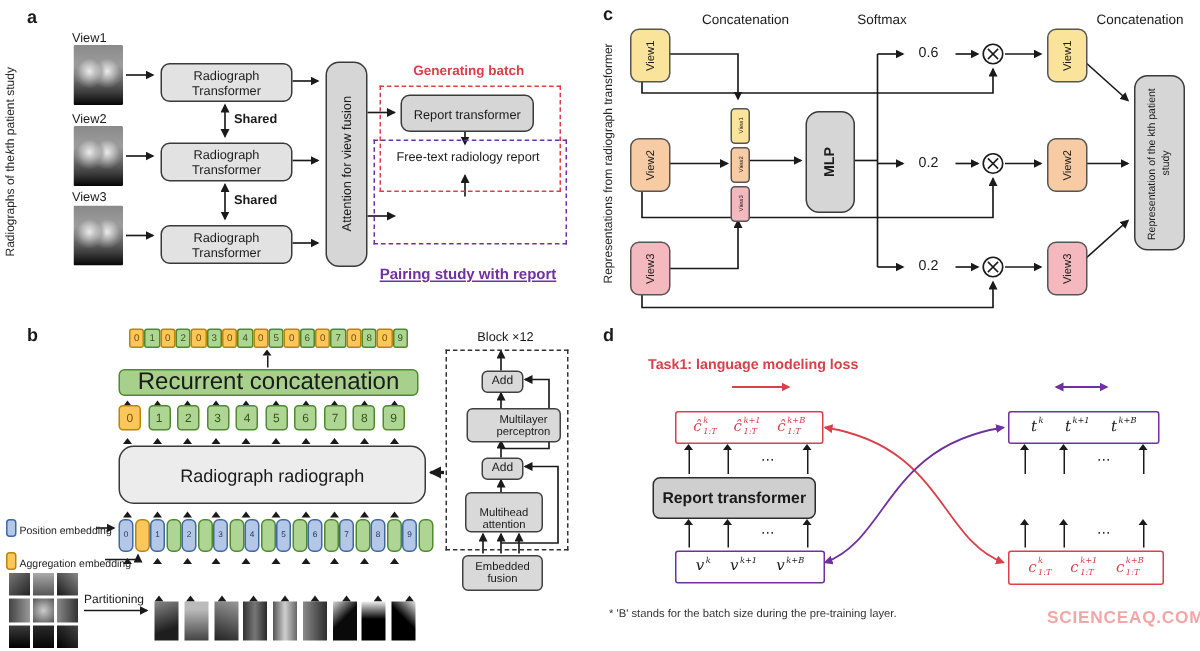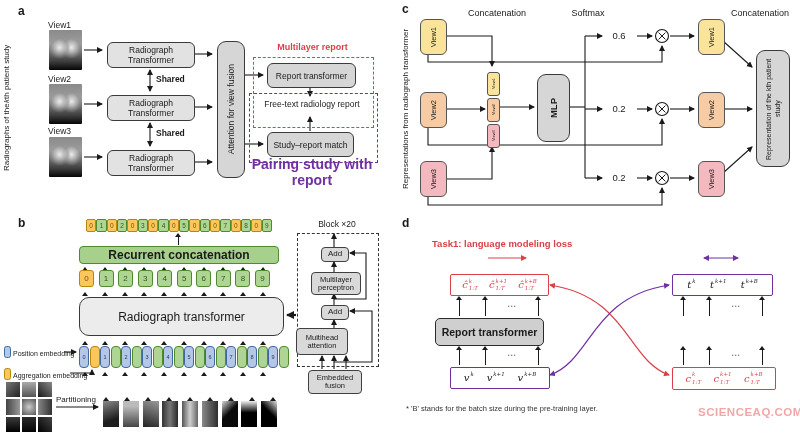--- a/index.html
+++ b/index.html
@@ -15,21 +15,21 @@
   .ctr{display:flex;align-items:center;justify-content:center;text-align:center;}
   
   .box{position:absolute;border:1px solid #3a3a3a;background:#e2e2e2;border-radius:6px;
        display:flex;align-items:center;justify-content:center;text-align:center;font-size:8.5px;line-height:10px;}
   .gbox{position:absolute;background:#cfcfcf;border:1.2px solid #2b2b2b;border-radius:5px;
         display:flex;align-items:center;justify-content:center;font-weight:bold;font-size:10.5px;}
   .sbox{position:absolute;background:#d9d9d9;border:1px solid #404040;border-radius:4px;
         display:flex;align-items:center;justify-content:center;font-size:8px;line-height:8.5px;text-align:center;}
   
   .greenbar{position:absolute;background:var(--green,#A8D08D);border:1px solid var(--green_border,#4f8a2f);
-        border-radius:4px;display:flex;align-items:center;justify-content:center;font-weight:bold;font-size:12px;}
+        border-radius:4px;display:flex;align-items:center;justify-content:center;font-weight:normal;font-size:16px;}
   .tokrow{position:absolute;display:flex;justify-content:space-between;align-items:center;}
   .tok{border:1px solid;border-radius:2px;display:flex;align-items:center;justify-content:center;}
   .trow18 .tok{width:9px;height:11px;font-size:6.5px;}
   .trow10 .tok{width:13px;height:15px;font-size:8px;border-radius:3px;}
   .tok.num{background:var(--token_green,#AED594);border-color:var(--green_border,#4f8a2f);color:#2f5a14;}
   .tok.agg{background:var(--token_orange,#FBC75C);border-color:#b8860b;color:#7a4e00;}
   .pair{display:flex;gap:1px;}
   .pair .pos{width:8px;height:20px;border-radius:4px;background:var(--blue_pill,#B4C7E7);border:1px solid #4169a1;
              font-size:5.5px;display:flex;align-items:center;justify-content:center;color:#17365d;}
   .pair .emb{width:8px;height:20px;border-radius:4px;border:1px solid;}
@@ -159,29 +159,26 @@
     <div class="abs" style="left:156px;top:74px;font-size:8.5px;font-weight:600;">Shared</div>
     <div class="abs" style="left:156px;top:128px;font-size:8.5px;font-weight:600;">Shared</div>
 
     <div class="box" style="left:217px;top:41px;width:26px;height:135px;border-radius:9px;background:#d6d6d6;">
       <span class="vtext" style="font-size:8.5px;">Attention for view fusion</span>
     </div>
 
     <div class="dashred" style="left:253px;top:57px;width:119px;height:69px;"></div>
     <div class="dashpur" style="left:249px;top:93px;width:127px;height:68px;"></div>
 
-    <div class="abs ctr redtext" style="left:253px;top:42px;width:119px;font-size:9px;">Multilayer report</div>
+    <div class="abs ctr redtext" style="left:253px;top:42px;width:119px;font-size:9px;">Generating batch</div>
     <div class="box" style="left:267px;top:63px;width:87px;height:23px;background:#d6d6d6;">
       <span>Report transformer</span>
     </div>
     <div class="abs ctr" style="left:252px;top:99px;width:120px;font-size:8.5px;">Free-text radiology report</div>
-    <div class="box" style="left:267px;top:132px;width:85px;height:23px;background:#d6d6d6;">
-      <span>Study–report match</span>
-    </div>
-    <div class="abs ctr purtext" style="left:248px;top:156px;width:128px;font-size:14px;">Pairing study with report</div>
+    <div class="abs ctr purtext" style="left:248px;top:178px;width:128px;font-size:10px;text-decoration:underline;">Pairing study with report</div>
   </div>
 
   <div class="panel" style="left:400px;top:0;width:400px;height:210px;">
     <svg class="ov" width="400" height="210">
       <defs>
         <marker id="mc" orient="auto-start-reverse" markerUnits="userSpaceOnUse" markerWidth="7" markerHeight="7" refX="5" refY="3">
           <path d="M0,0L6,3L0,6Z" fill="#1a1a1a"></path>
         </marker>
       </defs>
       <g stroke="#1a1a1a" stroke-width="1.1" fill="none">
@@ -354,21 +351,21 @@
         <span class="aup"></span>
         <span class="aup"></span>
         <span class="aup"></span>
         <span class="aup"></span>
         <span class="aup"></span>
         <span class="aup"></span>
         <span class="aup"></span>
     </div>
 
     <div class="box" style="left:79px;top:87px;width:203px;height:37px;border-radius:10px;background:#ececec;font-size:12px;">
-      <span>Radiograph transformer</span>
+      <span>Radiograph radiograph</span>
     </div>
 
     <div class="tokrow" style="left:82px;top:125px;width:185px;height:11px;">
       <span class="aup"></span>
         <span class="aup"></span>
         <span class="aup"></span>
         <span class="aup"></span>
         <span class="aup"></span>
         <span class="aup"></span>
         <span class="aup"></span>
@@ -467,32 +464,32 @@
         <div></div>
         <div></div>
         <div></div>
         <div></div>
     </div>
     <div class="abs ctr" style="left:52px;top:185px;width:48px;font-size:8px;">Partitioning</div>
 
     <div class="tinylabel" style="left:4px;top:136px;"><span class="lpill bluep"></span><span>Position embedding</span></div>
     <div class="tinylabel" style="left:4px;top:158px;"><span class="lpill orangep"></span><span>Aggregation embedding</span></div>
 
-    <div class="abs ctr" style="left:300px;top:9px;width:74px;font-size:8.5px;">Block ×20</div>
+    <div class="abs ctr" style="left:300px;top:9px;width:74px;font-size:8.5px;">Block ×12</div>
     <div class="dashgray" style="left:297px;top:23px;width:80px;height:132px;"></div>
     <div class="sbox" style="left:321px;top:37px;width:26px;height:13px;">
         <span>Add</span>
       </div>
-    <div class="sbox" style="left:311px;top:62px;width:48px;height:21px;">
+    <div class="sbox" style="left:311px;top:62px;width:48px;height:21px;padding-left:13px;">
         <div style="font-size:7.5px;line-height:8px;"><span>Multilayer</span><br><span>perceptron</span></div>
       </div>
     <div class="sbox" style="left:321px;top:95px;width:26px;height:13px;">
         <span>Add</span>
       </div>
-    <div class="sbox" style="left:296px;top:118px;width:50px;height:25px;">
+    <div class="sbox" style="left:310px;top:118px;width:50px;height:25px;align-items:flex-end;">
         <div style="font-size:7.5px;line-height:8px;"><span>Multihead</span><br><span>attention</span></div>
       </div>
     <div class="sbox" style="left:308px;top:160px;width:52px;height:22px;">
         <div style="font-size:7.5px;line-height:8px;"><span>Embedded</span><br><span>fusion</span></div>
       </div>
   </div>
 
   <div class="panel" style="left:400px;top:210px;width:400px;height:224px;">
     <svg class="ov" width="400" height="224">
       <defs>

